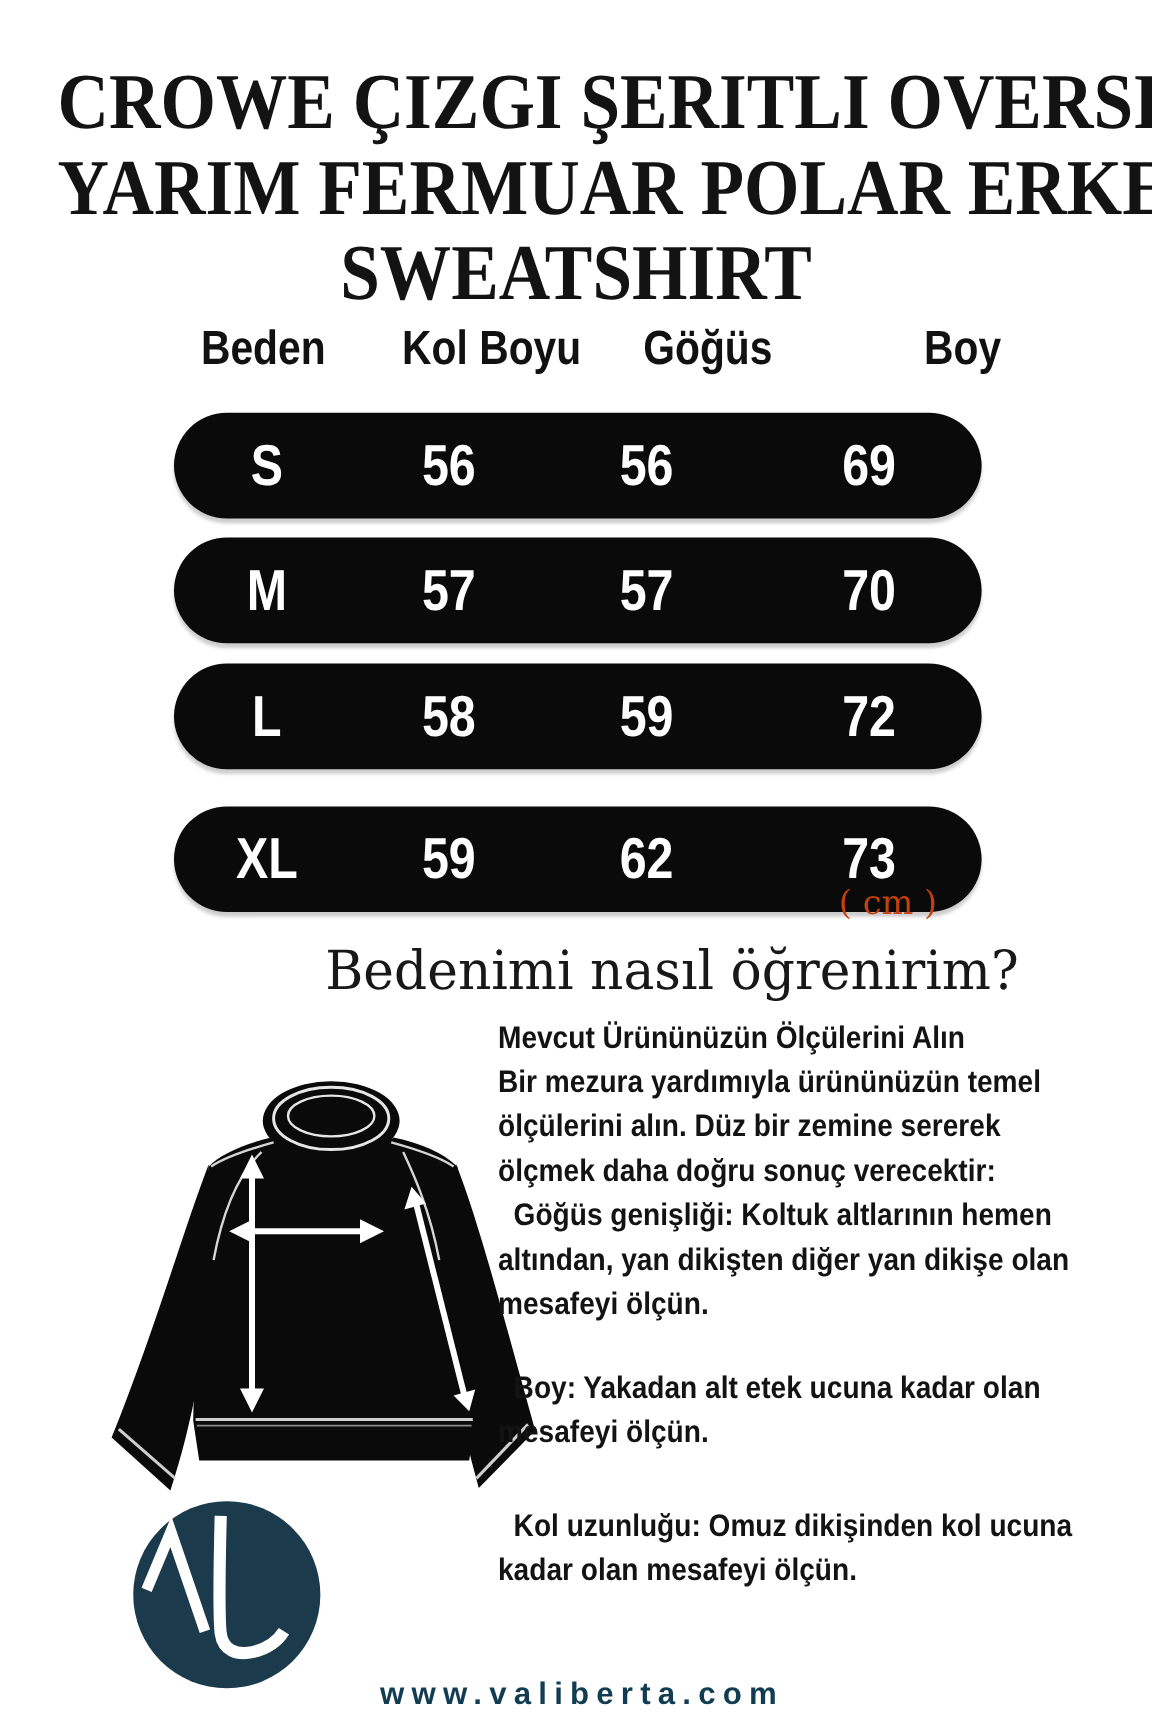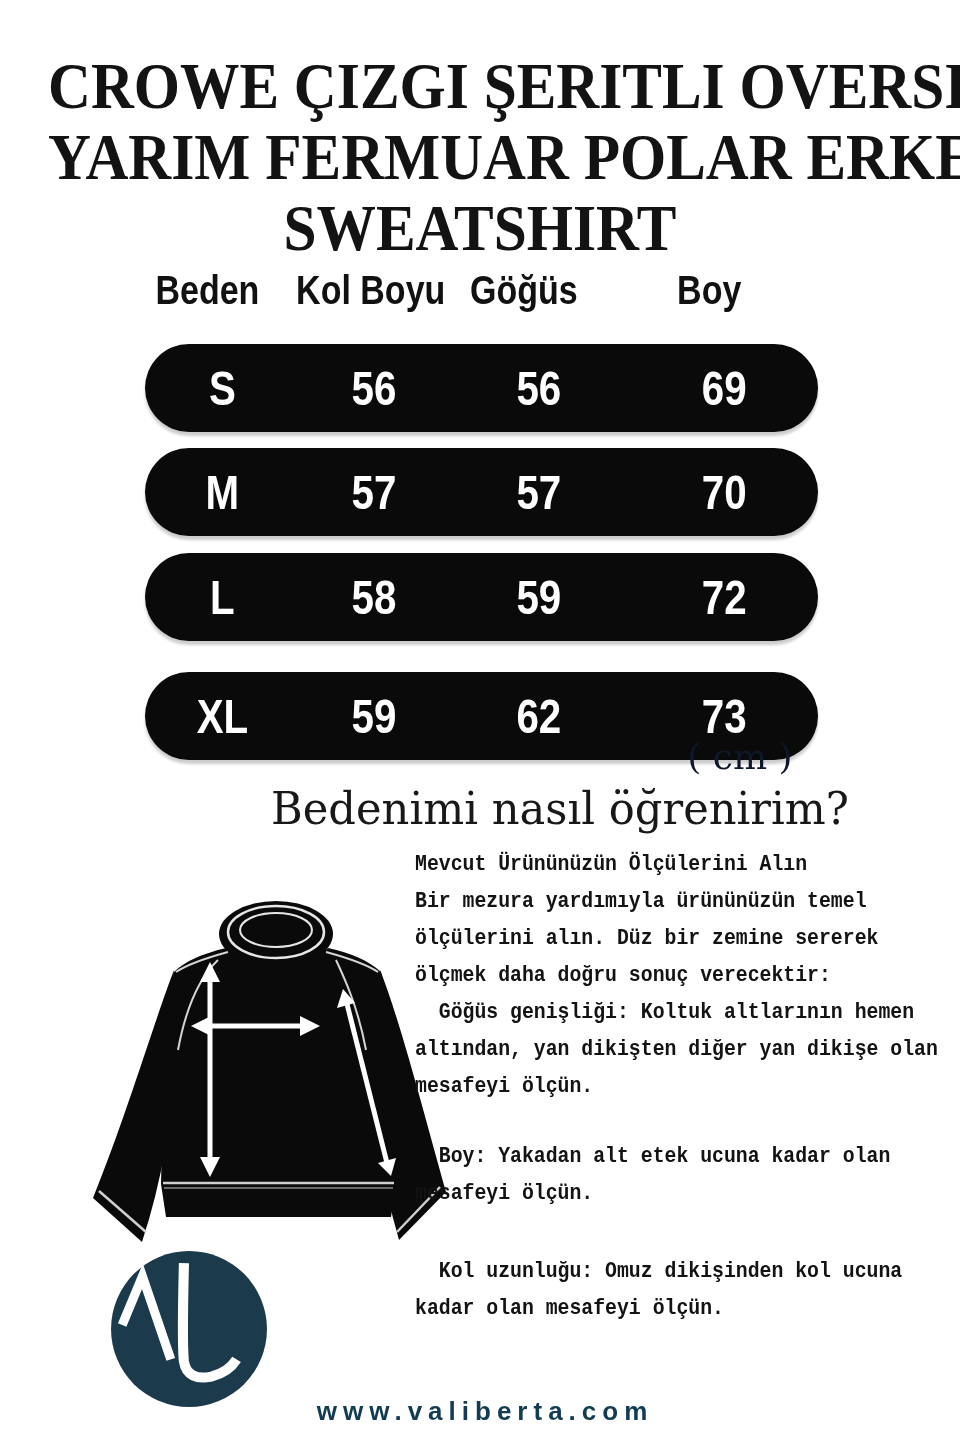--- a/index.html
+++ b/index.html
@@ -5,39 +5,39 @@
   html,body{margin:0;padding:0;background:#ffffff;}
   .canvas{
     position:relative;width:960px;height:1440px;background:#ffffff;
     overflow:hidden;font-family:"Liberation Sans",sans-serif;color:#141414;
   }
   
   .title{position:absolute;top:50px;left:0;width:960px;text-align:center;
     font-family:"Liberation Serif",serif;font-weight:700;font-size:66px;line-height:71px;color:#131313;}
   .title .tline{transform:scaleX(0.9);transform-origin:50% 50%;white-space:pre;}
   
-  .thead{position:absolute;left:130px;top:268px;width:673px;display:grid;
-    grid-template-columns:23% 22% 27% 28%;}
+  .thead{position:absolute;left:142px;top:268px;width:673px;display:grid;
+    grid-template-columns:23% 22% 27% 28%;gap:27px;}
   .thead .hcell{text-align:center;font-weight:700;font-size:40px;color:#111;
     transform:scaleX(0.85);transform-origin:50% 50%;white-space:pre;}
   .pill{position:absolute;left:145px;width:673px;height:88px;background:#0a0a0a;
     border-radius:46px;display:grid;grid-template-columns:23% 22% 27% 28%;
     align-items:center;box-shadow:0 4px 3px rgba(0,0,0,0.20);}
   .pill .vcell{text-align:center;color:#ffffff;font-weight:700;font-size:48px;
     transform:scaleX(0.84);transform-origin:50% 50%;}
   .row-s{top:344px;} .row-m{top:448px;} .row-l{top:553px;} .row-xl{top:672px;}
   
   .cm-note{position:absolute;top:736px;left:640px;width:200px;text-align:center;
-    font-family:"DejaVu Serif",serif;font-size:36px;color:#0f172a;white-space:pre;}
+    font-family:"DejaVu Serif",serif;font-size:28px;color:#c2410c;white-space:pre;}
   .guide-heading{position:absolute;top:782px;left:80px;width:960px;text-align:center;
     font-family:"DejaVu Serif",serif;font-size:45px;color:#181818;
     transform:scaleX(0.96);transform-origin:50% 50%;white-space:pre;}
   
   .guide-text{position:absolute;left:415px;top:846px;width:545px;
-    font-family:Liberation Mono, monospace;font-weight:700;font-size:22px;color:#131313;}
+    font-family:Liberation Sans, sans-serif;font-weight:700;font-size:26px;color:#131313;}
   .gline{white-space:pre;line-height:37px;transform:scaleX(0.90);transform-origin:0 50%;}
   .gpara2{margin-top:33px;} .gpara3{margin-top:41px;}
   
   .shirt-box{position:absolute;left:66px;top:892px;width:396px;height:356px;}
   .logo-box{position:absolute;left:108px;top:1248px;width:162px;height:162px;}
   .sr-only{position:absolute;width:1px;height:1px;overflow:hidden;clip:rect(0 0 0 0);}
   .site{position:absolute;top:1396px;left:5px;width:960px;text-align:center;
     font-weight:700;font-size:26px;letter-spacing:6px;color:#113c52;}
 </style>
 </head>

